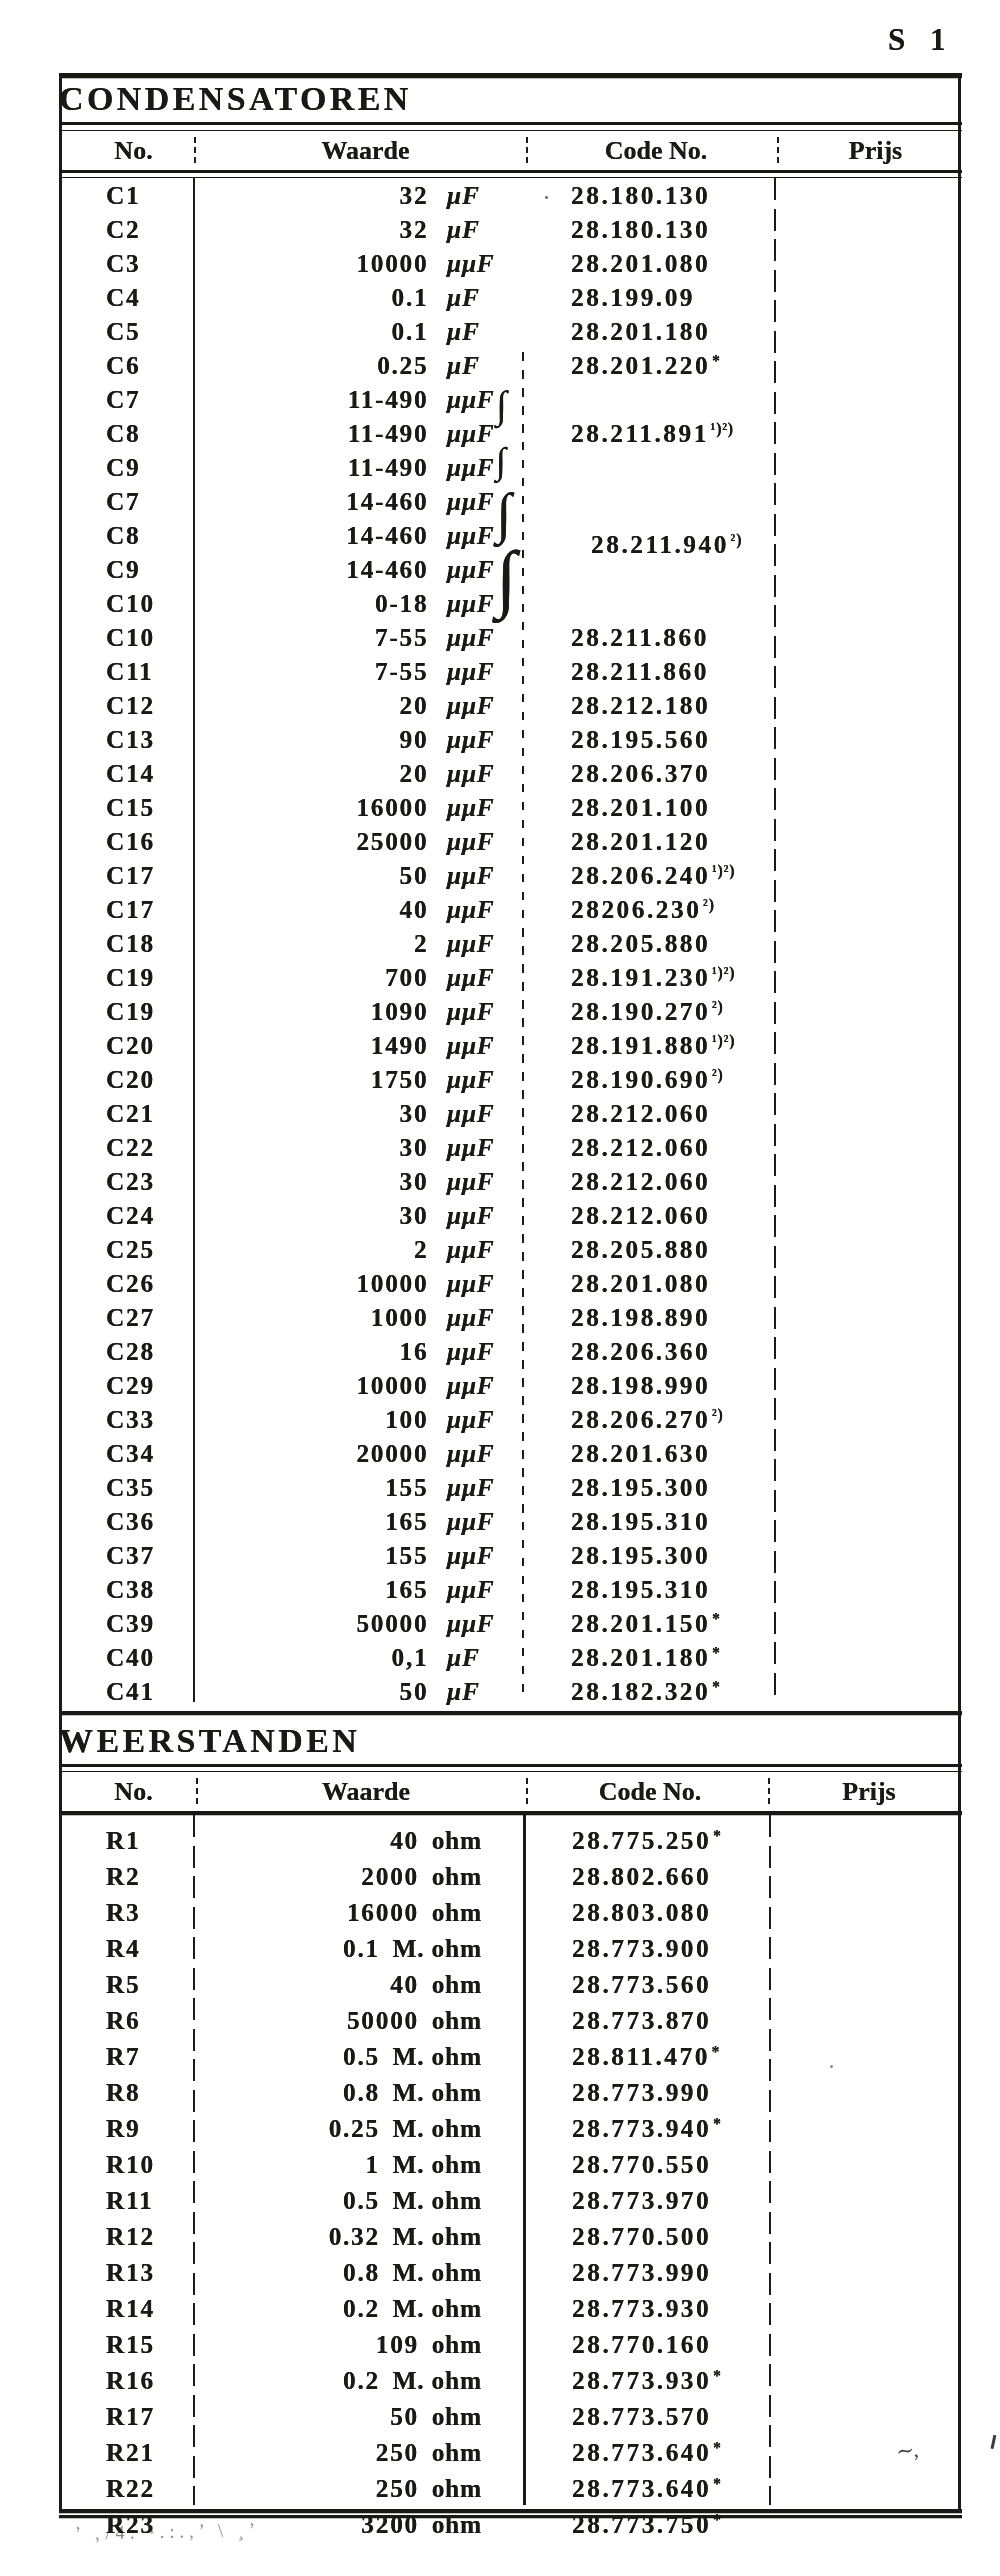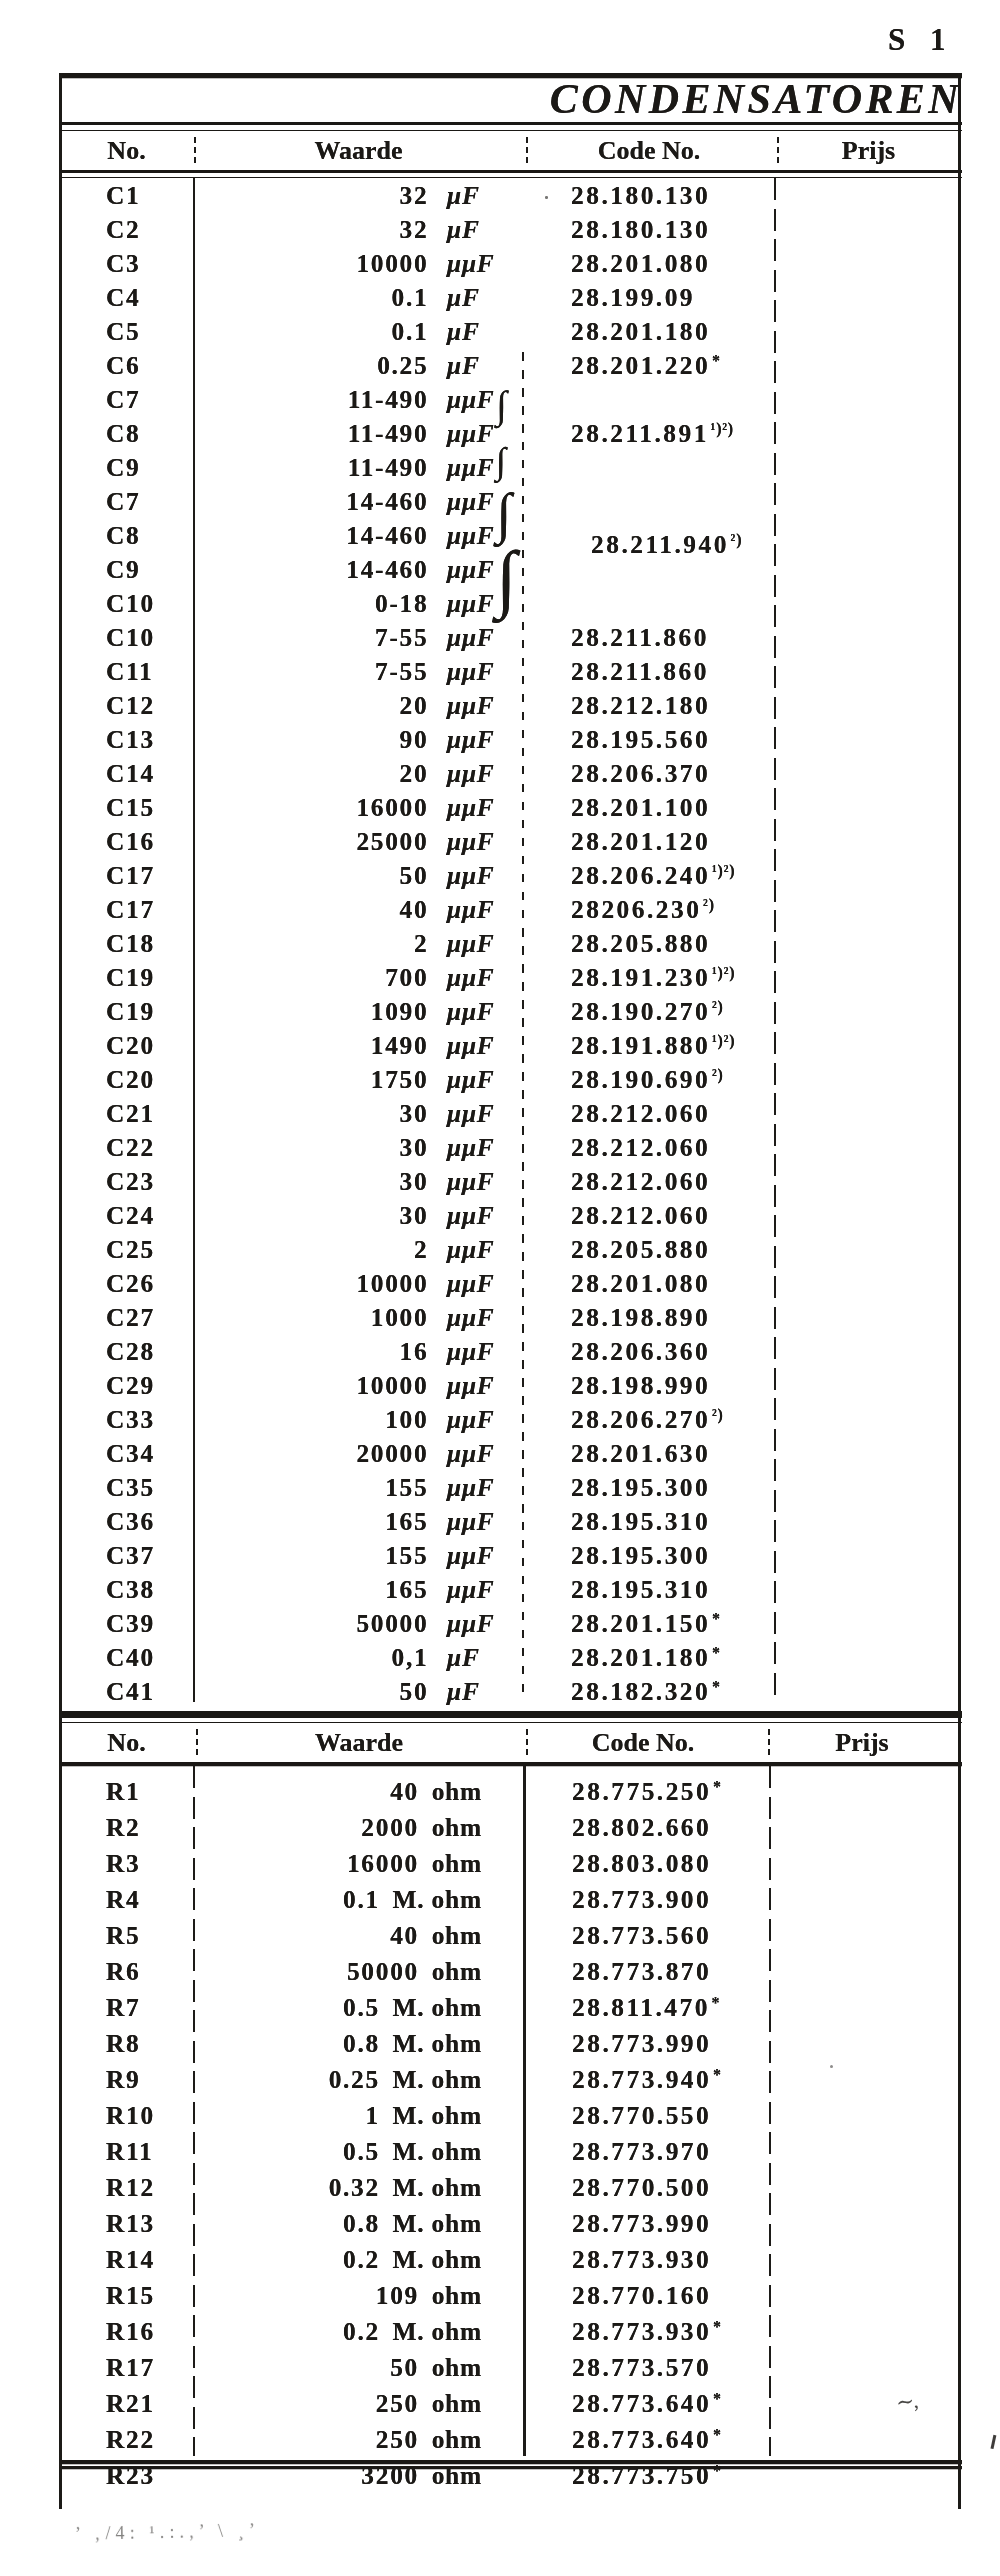--- a/index.html
+++ b/index.html
@@ -17,28 +17,27 @@
   
   .tablewrap{
     position:absolute;left:59px;top:73px;width:903px;height:2439px;
   }
   .outer-l{position:absolute;left:0;top:0;bottom:3.4px;width:2.5px;background:#1c1a17;}
   .outer-r{position:absolute;left:899px;top:0;bottom:3.4px;width:3.4px;background:#1c1a17;}
   .rule{height:5.1px;background:#1a1815;box-shadow:0 0.8px 0 rgba(26,24,21,.35);}
   .rule.thin5{height:4.2px;}
   .dr{height:8.5px;border-top:3.4px solid #1a1815;border-bottom:1.7px solid #1a1815;box-sizing:border-box;background:transparent;}
   .title{
-    height:44px;line-height:42px;text-align:right;
-    font-size:42px;font-weight:700;letter-spacing:3.4px;
+    height:44px;line-height:42px;text-align:left;
+    font-size:34px;font-weight:700;letter-spacing:3.4px;
     text-shadow:0 0 0.6px rgba(20,18,16,.85);
-    font-style:italic;
   }
   .title.res{height:49px;line-height:51px;}
   .thead{height:39px;line-height:39px;position:relative;font-size:26px;font-weight:700;}
-  .thead .hrow{display:grid;height:100%;}
+  .thead .hrow{display:grid;height:100%;padding-left:7px;}
   .caps .hrow{grid-template-columns:135px 329px 252px 187px;}
   .res  .hrow{grid-template-columns:135px 330px 238px 200px;}
   .thead .hc{text-align:center;text-shadow:0 0 0.5px rgba(20,18,16,.85);}
   .tick{position:absolute;top:6px;height:27px;width:1.7px;
         background:repeating-linear-gradient(180deg,#1d1b18 0 6px,transparent 6px 10.2px);}
   
   .tbody{position:relative;}
   .tbody.capsb{height:1524px;}
   .tbody.resb{height:683px;padding-top:6.8px;box-sizing:content-box;}
   .row{display:grid;font-size:25.4px;font-weight:700;}
@@ -650,20 +649,21 @@
       <span class="unit">μF</span>
     </div>
     <div class="c c3">
       <span>28.182.320</span><span class="sup">*</span>
     </div>
     <div class="c c4"></div>
   </div>
 </div>
 
   <div class="rule thin5" style="margin-top:8.5px"></div>
+  <div class="title res">WEERSTANDEN</div>
   <div class="dr"></div>
   <div class="thead res">
     <div class="hrow">
       <div class="hc">No.</div>
       <div class="hc">Waarde</div>
       <div class="hc">Code No.</div>
       <div class="hc">Prijs</div>
     </div>
     <div class="tick" style="left:137px"></div>
     <div class="tick" style="left:467px"></div>

